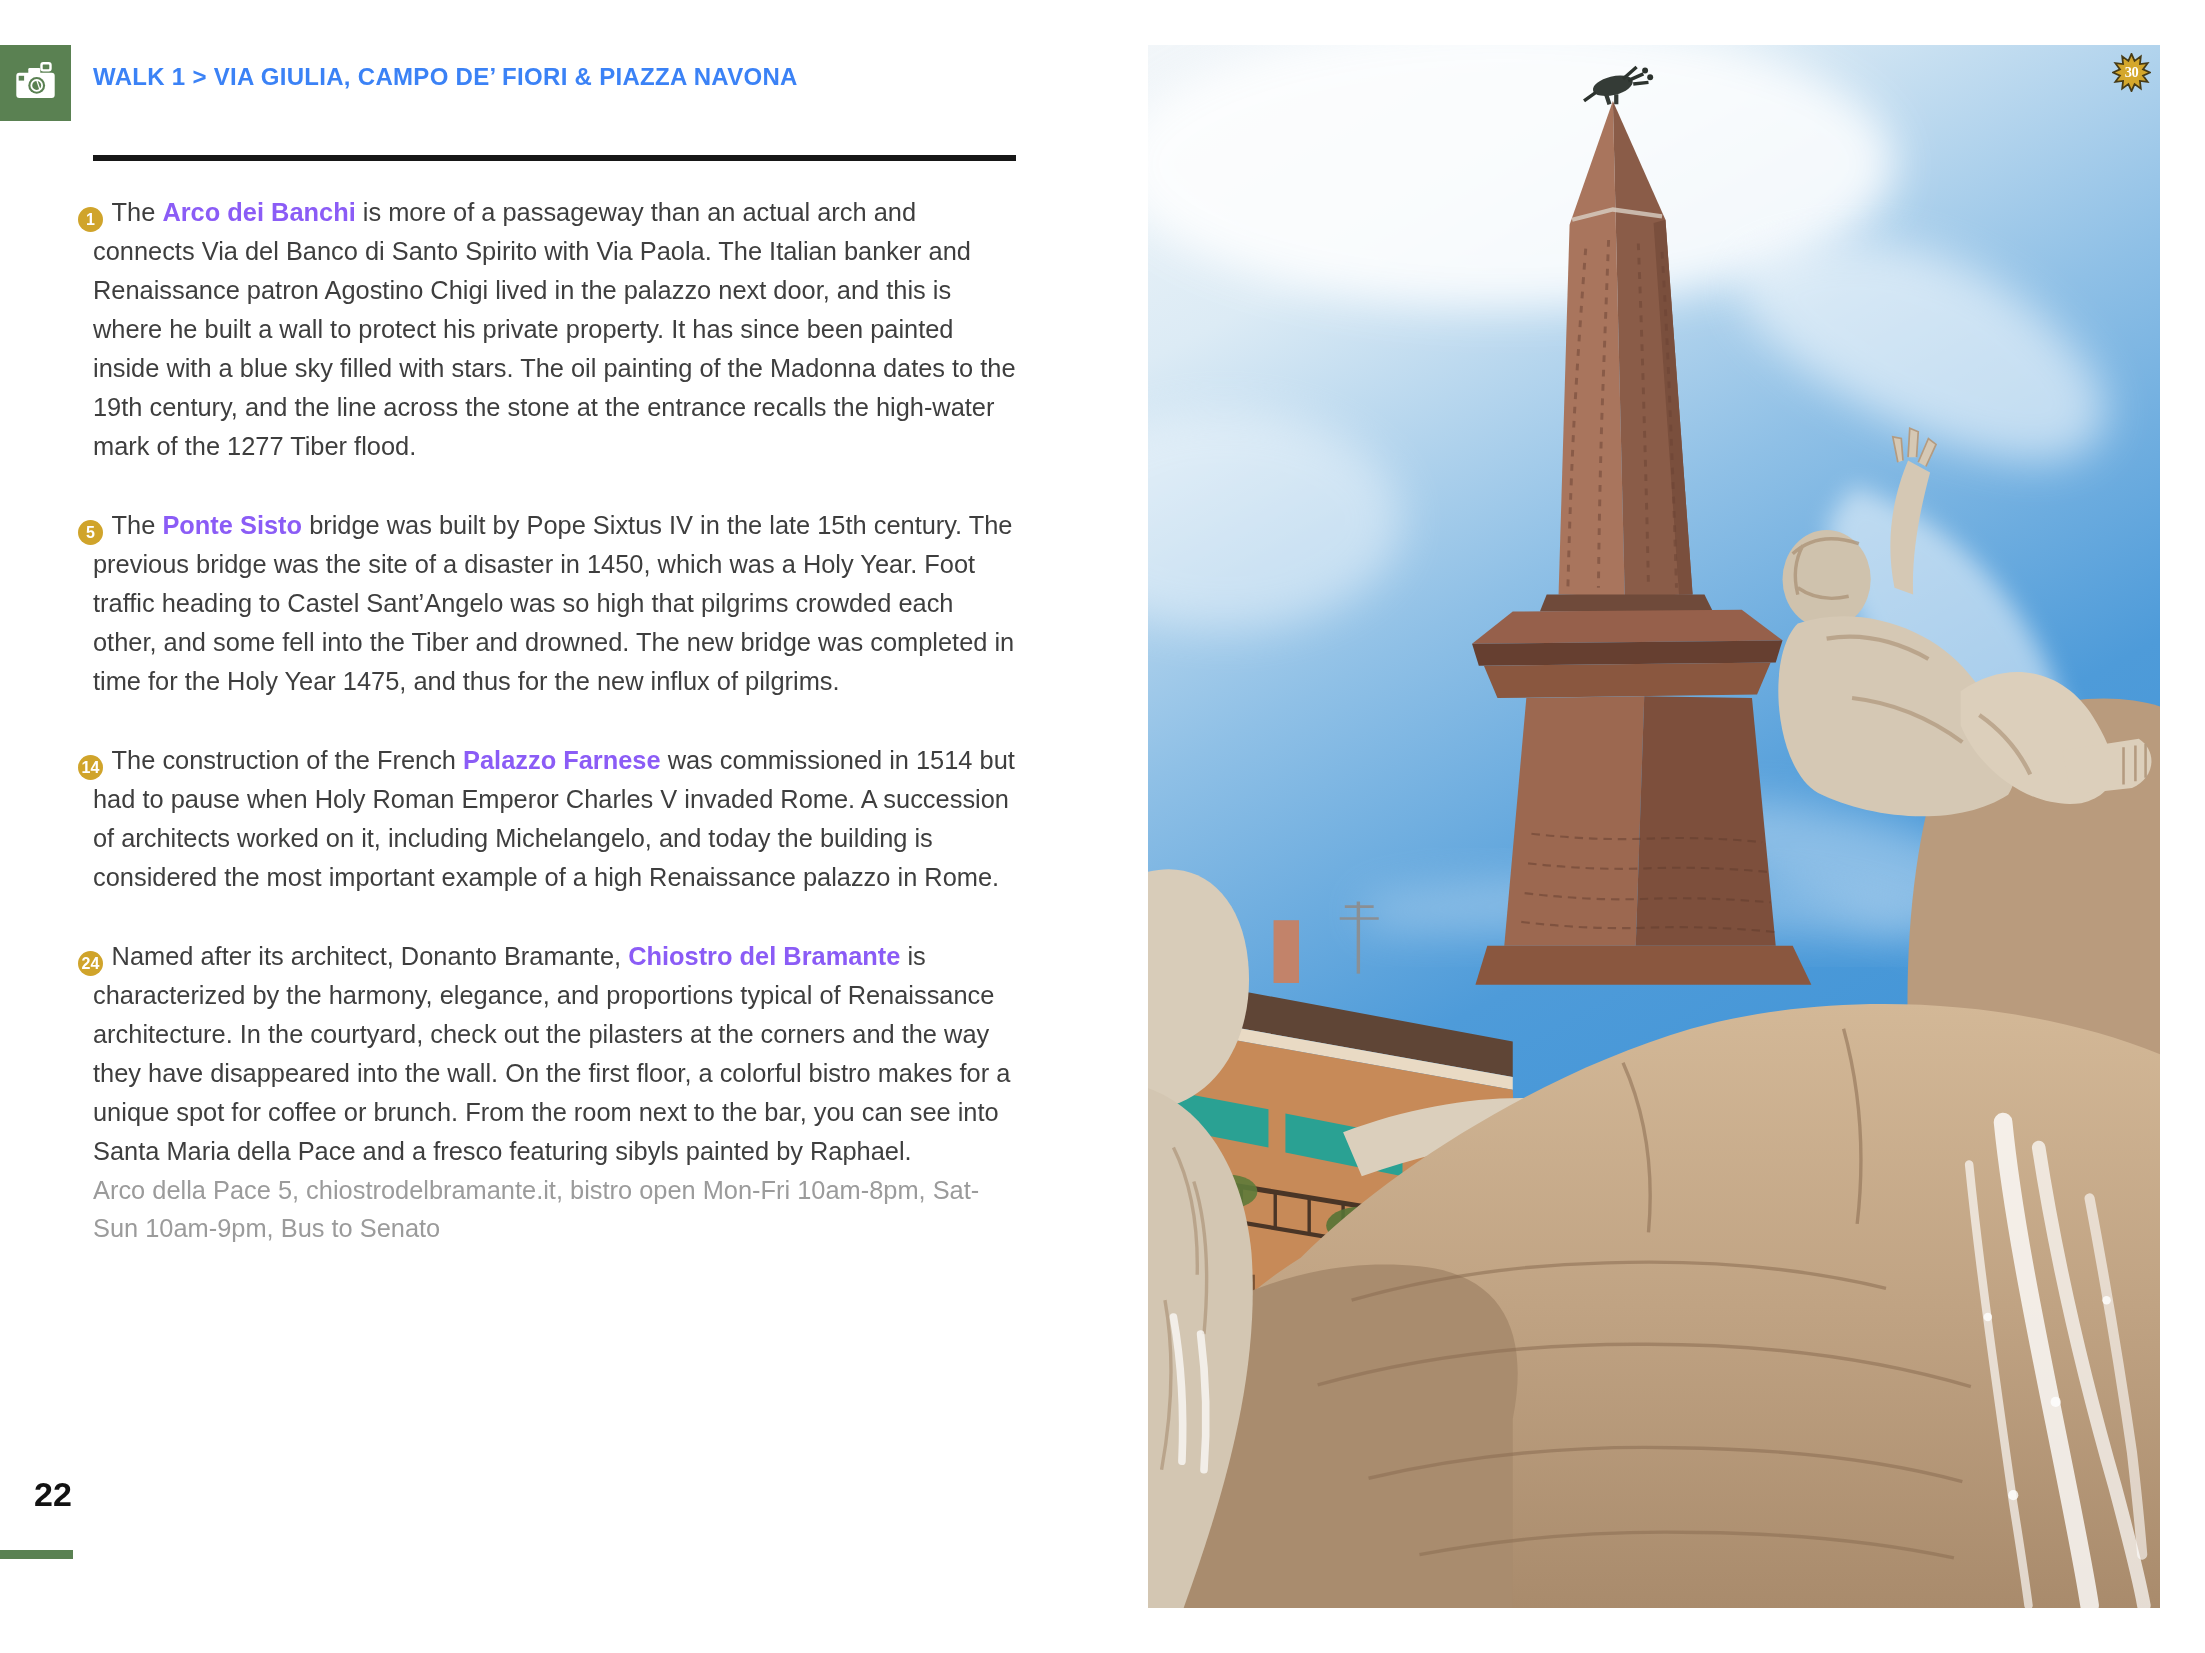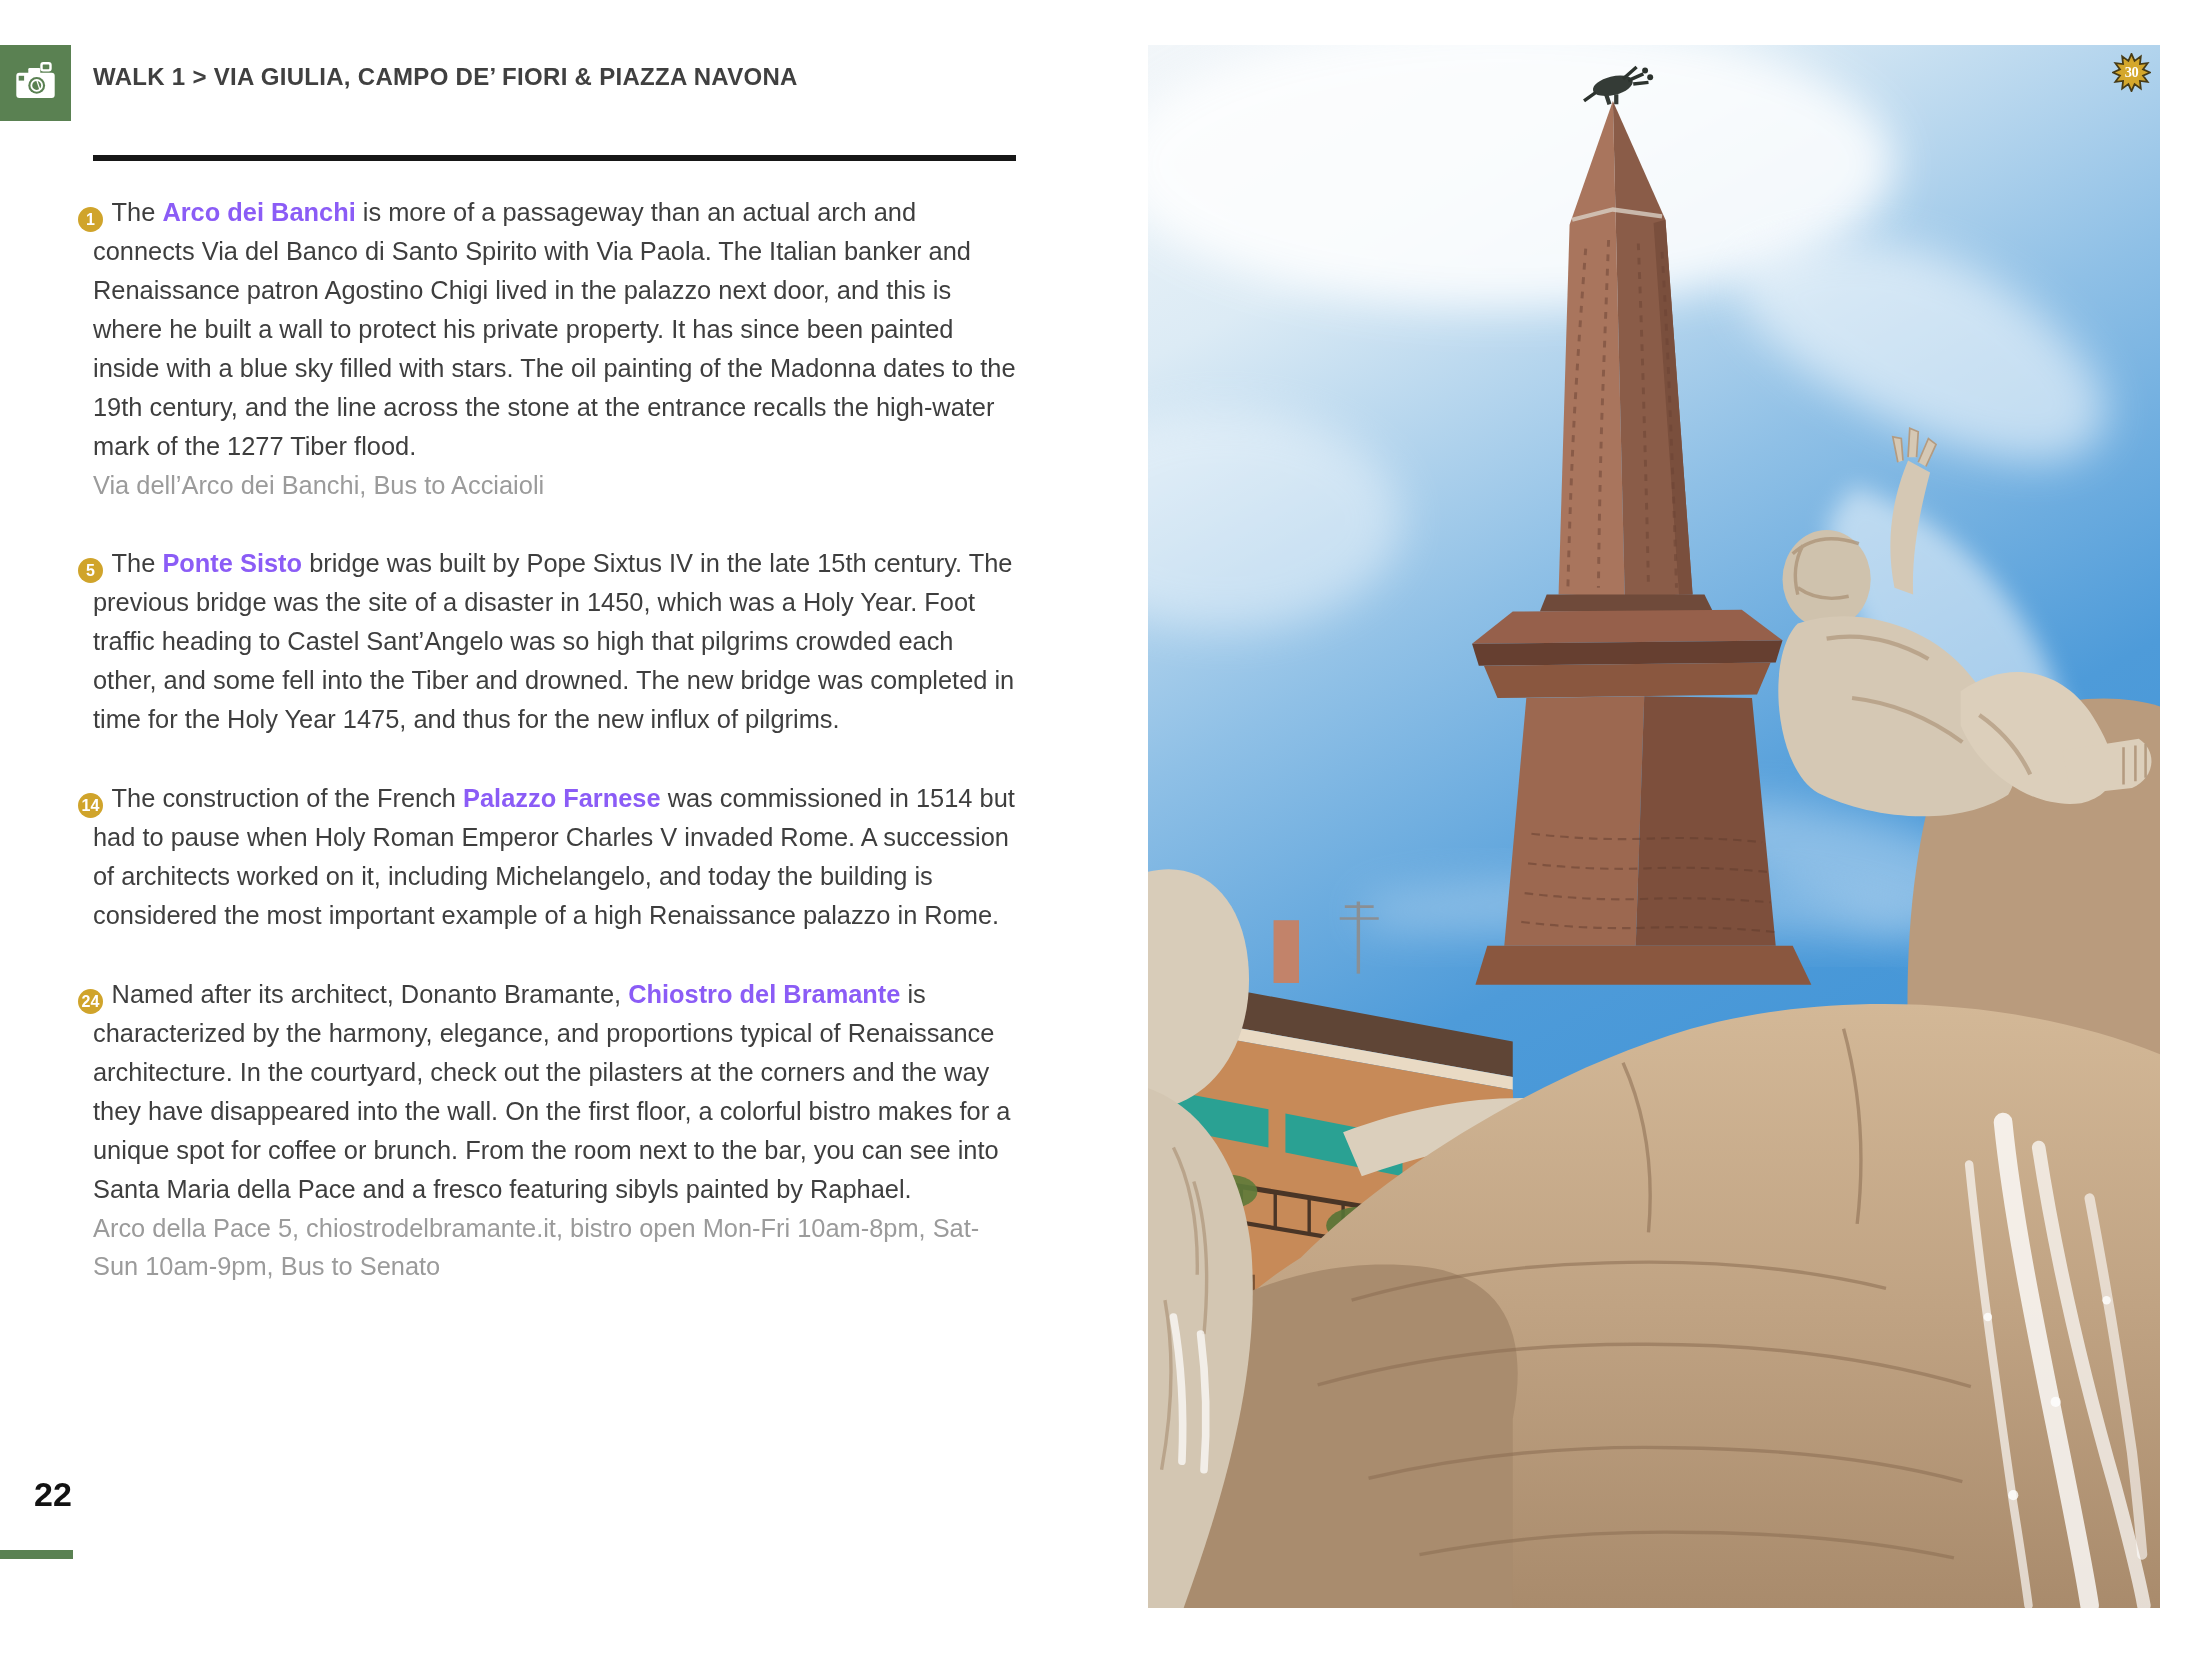--- a/index.html
+++ b/index.html
@@ -7,21 +7,21 @@
     width:2205px;height:1654px;position:relative;overflow:hidden;
     background:#ffffff;font-family:"Liberation Sans",sans-serif;
     -webkit-font-smoothing:antialiased;
   }
   .camera-tile{
     position:absolute;left:0;top:45px;width:71px;height:76px;
     background:#5a8152;display:flex;align-items:center;justify-content:center;
   }
   .walk-header{
     position:absolute;left:93px;top:63px;
-    font-size:24px;font-weight:bold;color:#404040;letter-spacing:0.3px;
+    font-size:24px;font-weight:bold;color:#3b82f6;letter-spacing:0.3px;
     white-space:nowrap;
   }
   .content{position:absolute;left:93px;top:141px;width:931px;}
   .section-title{
     margin:0;font-size:48px;line-height:1.05;font-weight:800;color:#121212;
     letter-spacing:0;
   }
   .title-rule{height:6px;background:#171717;margin-top:14.4px;width:923px;}
   #sights{margin-top:32px;}
   .sight{margin-bottom:40px;}
@@ -60,21 +60,20 @@
   </svg>
 </div>
 
 <div class="walk-header">WALK 1 &gt; VIA GIULIA, CAMPO DE’ FIORI &amp; PIAZZA NAVONA</div>
 
 <div class="content">
   <div class="title-rule"></div>
   <div id="sights">
       <div class="sight">
         <p class="sight-text"><span class="num-badge">1</span><span>The </span><strong>Arco dei Banchi</strong><span> is more of a passageway than an actual arch and connects Via del Banco di Santo Spirito with Via Paola. The Italian banker and Renaissance patron Agostino Chigi lived in the palazzo next door, and this is where he built a wall to protect his private property. It has since been painted inside with a blue sky filled with stars. The oil painting of the Madonna dates to the 19th century, and the line across the stone at the entrance recalls the high-water mark of the 1277 Tiber flood.</span></p>
-        <p class="sight-info">Via dell’Arco dei Banchi, Bus to Acciaioli</p>
       </div>
       <div class="sight">
         <p class="sight-text"><span class="num-badge">5</span><span>The </span><strong>Ponte Sisto</strong><span> bridge was built by Pope Sixtus IV in the late 15th century. The previous bridge was the site of a disaster in 1450, which was a Holy Year. Foot traffic heading to Castel Sant’Angelo was so high that pilgrims crowded each other, and some fell into the Tiber and drowned. The new bridge was completed in time for the Holy Year 1475, and thus for the new influx of pilgrims.</span></p>
       </div>
       <div class="sight">
         <p class="sight-text"><span class="num-badge">14</span><span>The construction of the French </span><strong>Palazzo Farnese</strong><span> was commissioned in 1514 but had to pause when Holy Roman Emperor Charles V invaded Rome. A succession of architects worked on it, including Michelangelo, and today the building is considered the most important example of a high Renaissance palazzo in Rome.</span></p>
       </div>
       <div class="sight">
         <p class="sight-text"><span class="num-badge">24</span><span>Named after its architect, Donanto Bramante, </span><strong>Chiostro del Bramante</strong><span> is characterized by the harmony, elegance, and proportions typical of Renaissance architecture. In the courtyard, check out the pilasters at the corners and the way they have disappeared into the wall. On the first floor, a colorful bistro makes for a unique spot for coffee or brunch. From the room next to the bar, you can see into Santa Maria della Pace and a fresco featuring sibyls painted by Raphael.</span></p>
         <p class="sight-info">Arco della Pace 5, chiostrodelbramante.it, bistro open Mon-Fri 10am-8pm, Sat-Sun 10am-9pm, Bus to Senato</p>

